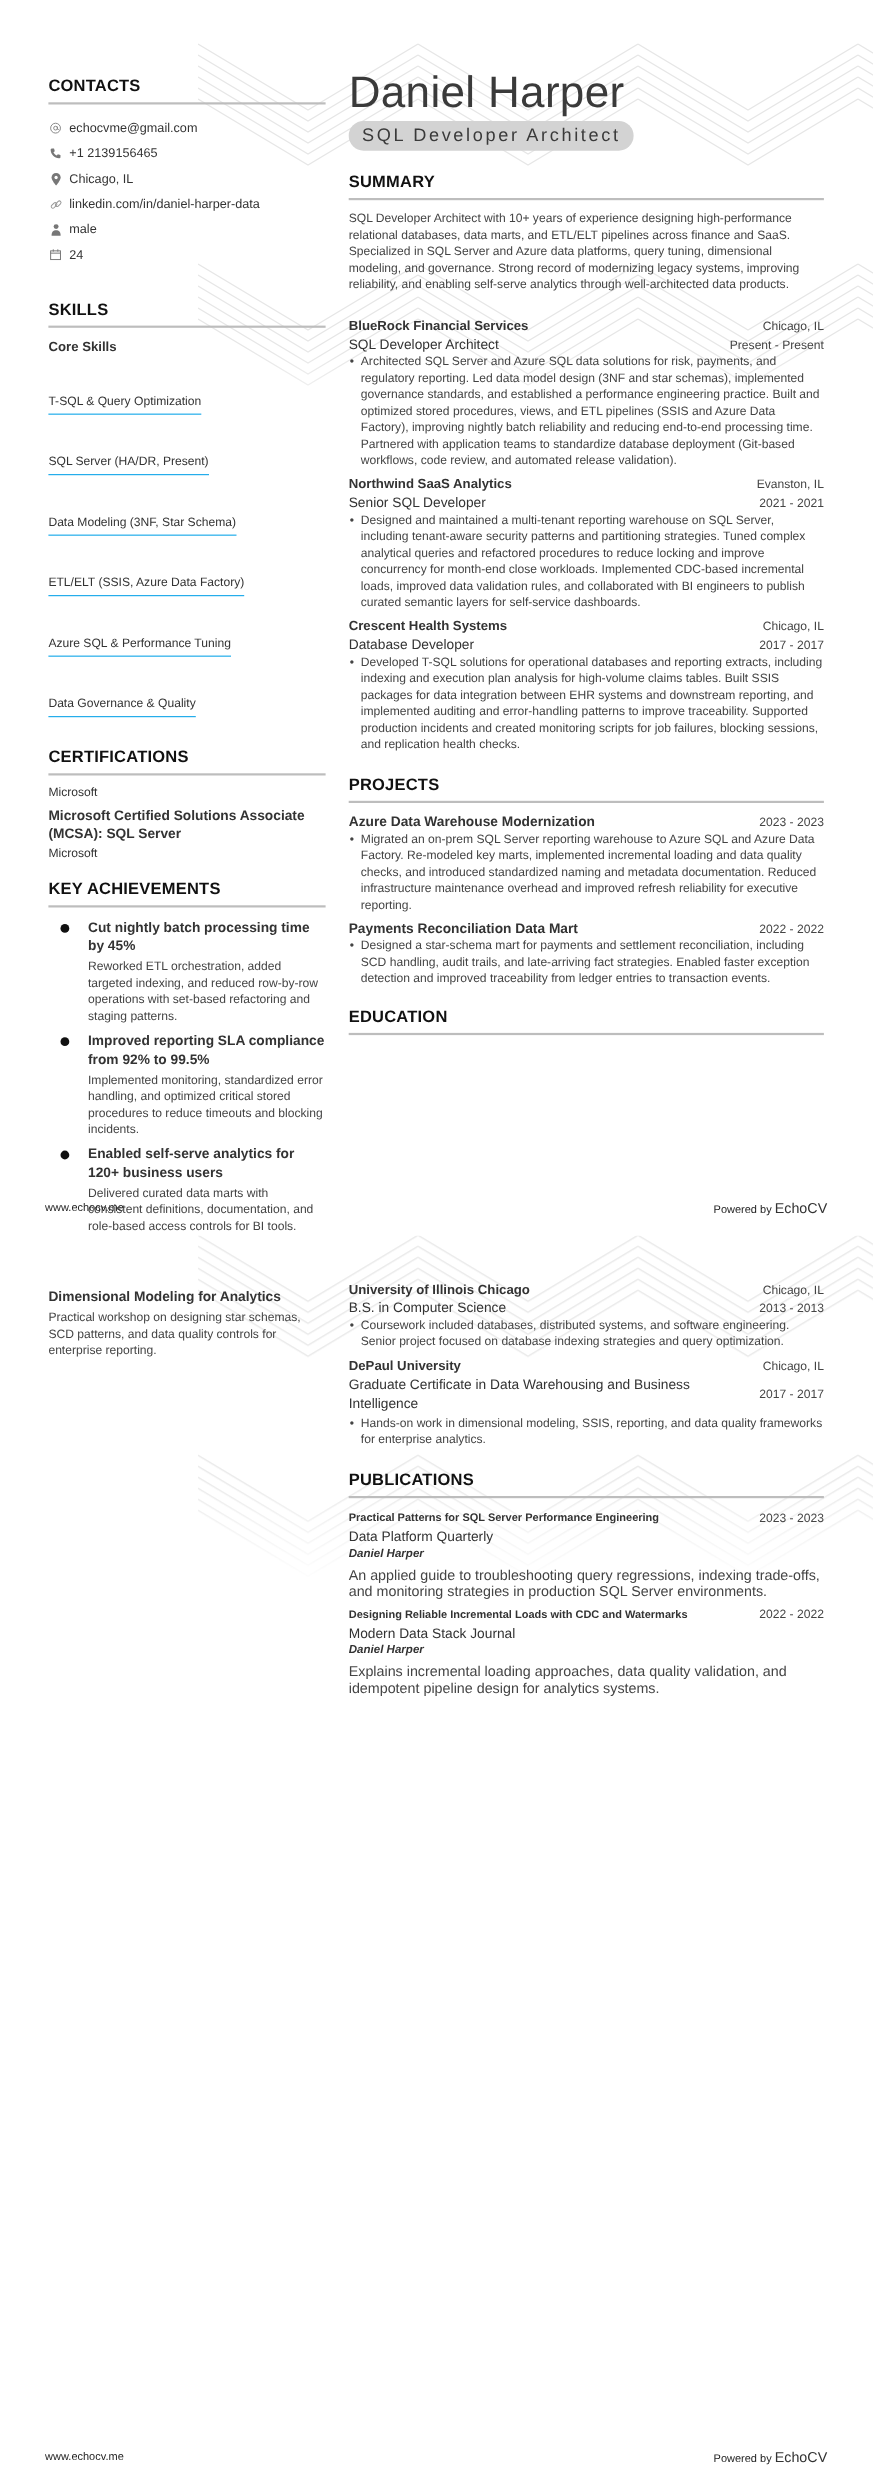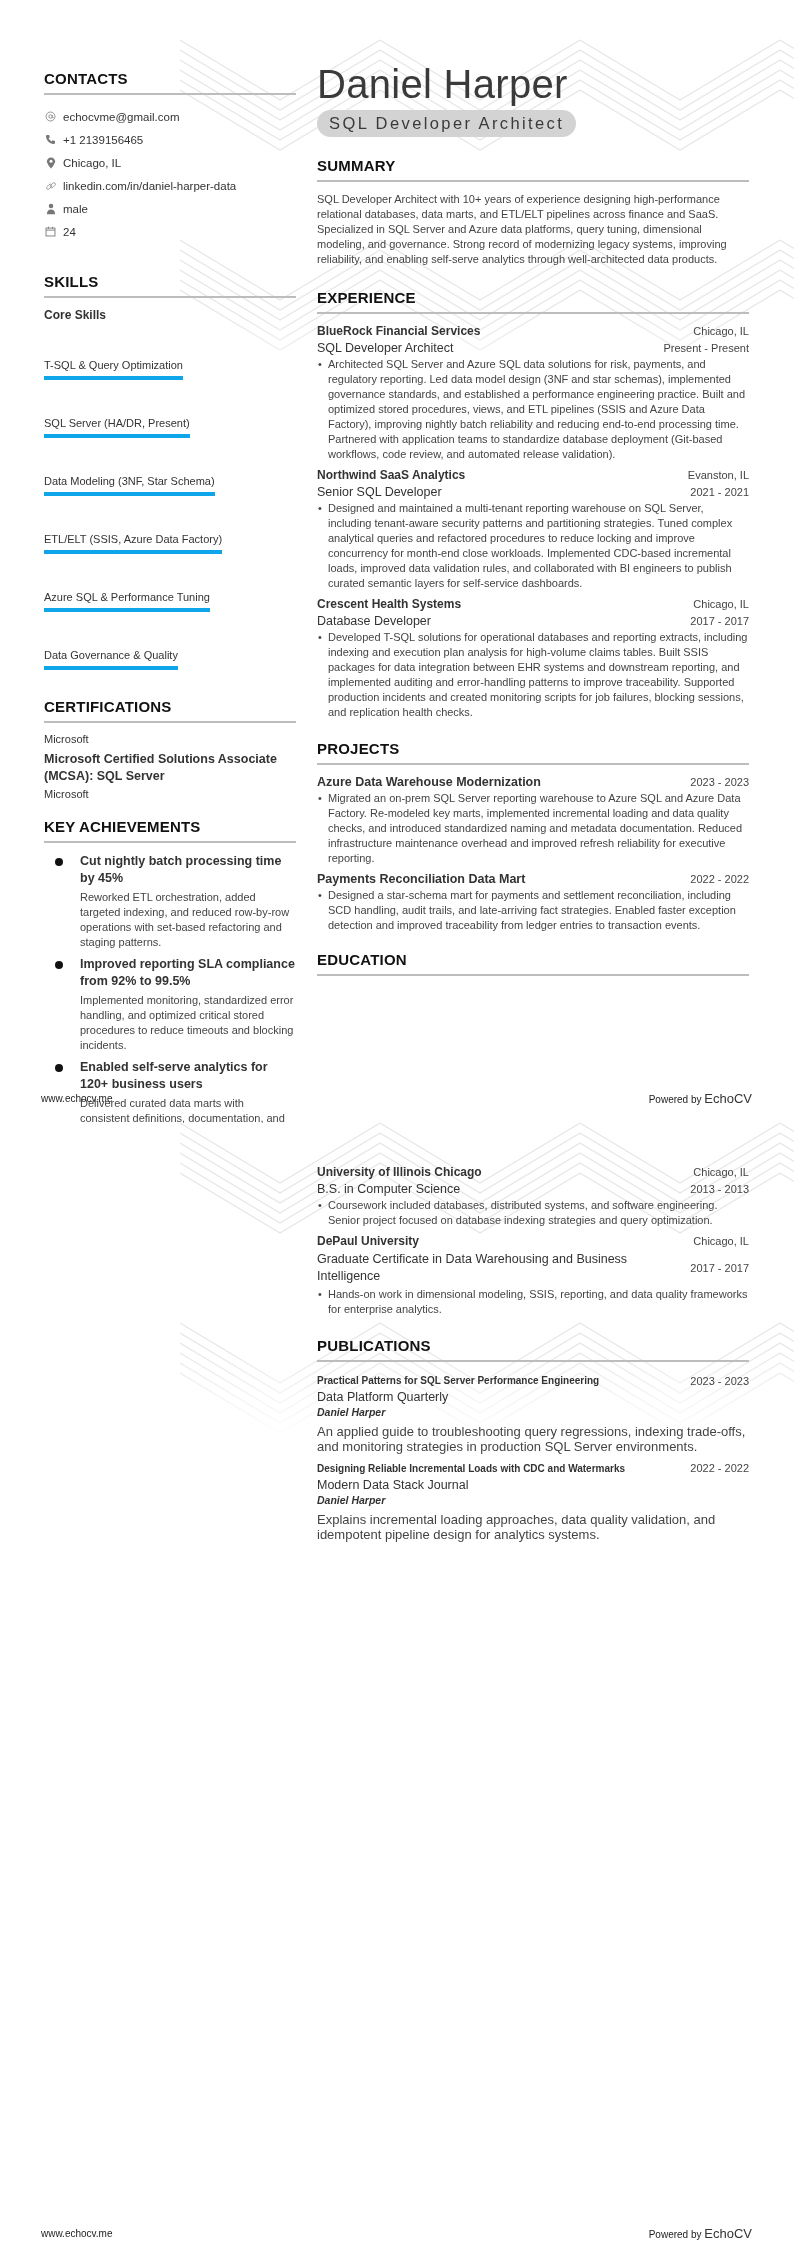--- a/index.html
+++ b/index.html
@@ -21,21 +21,21 @@
   
   .name { font-size: 40px; color: #3a3a3a; font-weight: 400; line-height: 44px; letter-spacing: 0.3px; }
   .title-pill { display: inline-block; background: #d3d3d3; border-radius: 15px; padding: 4px 12px; font-size: 16.5px; letter-spacing: 2.4px; color: #3a3a3a; margin-top: 4px; }
 
   
   .contact { display: flex; align-items: center; height: 23px; font-size: 11.5px; color: #333; }
   .contact .ic { width: 13px; margin-right: 6px; display: flex; align-items: center; justify-content: center; color: #777; }
 
   
   .skill-group { font-weight: 700; font-size: 12px; color: #333; margin-bottom: 2px; }
-  .skill { font-size: 11px; color: #333; display: inline-block; border-bottom: 4px solid #0ea5e9; padding: 3px 0 5px; margin-bottom: 2px; margin-top: 32px; }
+  .skill { font-size: 11px; color: #333; display: inline-block; border-bottom: 1px solid #0ea5e9; padding: 3px 0 5px; margin-bottom: 2px; margin-top: 32px; }
   .skill-wrap { display: block; }
 
   
   .cert-name { font-weight: 700; font-size: 12.5px; color: #333; line-height: 17px; margin-top: 4px; }
   .cert-issuer { font-size: 11px; color: #333; margin-top: 3px; margin-bottom: 6px; }
 
   
   .ach { display: flex; margin-top: 6px; }
   .ach .dot { width: 36px; flex: none; padding-left: 11px; padding-top: 5px; }
   .ach .dot span { display: block; width: 8px; height: 8px; border-radius: 50%; background: #111; }
@@ -220,21 +220,20 @@
   <div class="col-right" style="top:62px;">
     <div class="name">Daniel Harper</div>
     <div class="title-pill">SQL Developer Architect</div>
 
     <section style="margin-top:20px;">
       <div class="sec-title">SUMMARY</div>
       <div class="para">SQL Developer Architect with 10+ years of experience designing high-performance relational databases, data marts, and ETL/ELT pipelines across finance and SaaS. Specialized in SQL Server and Azure data platforms, query tuning, dimensional modeling, and governance. Strong record of modernizing legacy systems, improving reliability, and enabling self-serve analytics through well-architected data products.</div>
     </section>
 
     <section style="margin-top:22px;">
-      <div class="sec-title">EXPERIENCE</div>
 
       <div class="entry">
         <div class="row">
           <span class="org">BlueRock Financial Services</span>
           <span class="loc">Chicago, IL</span>
         </div>
         <div class="row" style="margin-top:3px;">
           <span class="role">SQL Developer Architect</span>
           <span class="date">Present - Present</span>
         </div>
@@ -331,20 +330,24 @@
         </linearGradient>
         <mask id="m2">
             <rect width="614" height="320" fill="url(#fade2)"></rect>
           </mask>
       </defs>
       <rect width="614" height="320" fill="url(#chev2)" mask="url(#m2)"></rect>
     </svg>
   </div>
 
   <div class="col-left" style="top:40px;">
+    <div class="entry" style="margin-top:8px;">
+      <div class="cert-name">Dimensional Modeling for Analytics</div>
+      <div class="ach-desc">Practical workshop on designing star schemas, SCD patterns, and data quality controls for enterprise reporting.</div>
+    </div>
   </div>
 
   <div class="col-right" style="top:42px;">
     <div class="entry">
       <div class="row">
         <span class="org">University of Illinois Chicago</span>
         <span class="loc">Chicago, IL</span>
       </div>
       <div class="row" style="margin-top:3px;">
         <span class="role">B.S. in Computer Science</span>

